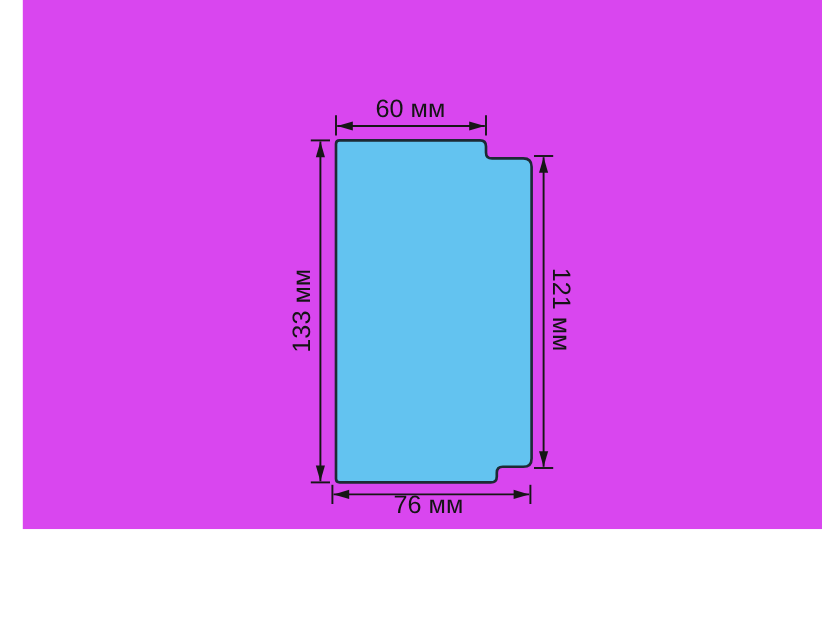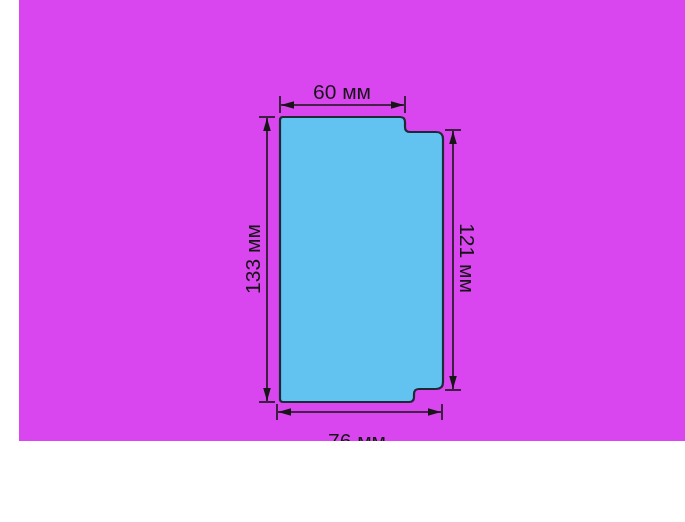--- a/index.html
+++ b/index.html
@@ -95,14 +95,14 @@
       <polygon class="dim-arrow" points="422,412 409,408.2 409,415.8"></polygon>
     </g>
   </svg>
 
   <div class="dim-label h" style="left:323px; top:91px;">60 мм</div>
 
   <div class="dim-label rot-ccw" style="left:233px; top:259px;">133 мм</div>
 
   <div class="dim-label rot-cw" style="left:448px; top:258px;">121 мм</div>
 
-  <div class="dim-label h" style="left:338px; top:440px;">76 мм</div>
+  <div class="dim-label h" style="left:338px; top:421px;">76 мм</div>
 </div>
 
 </body></html>

